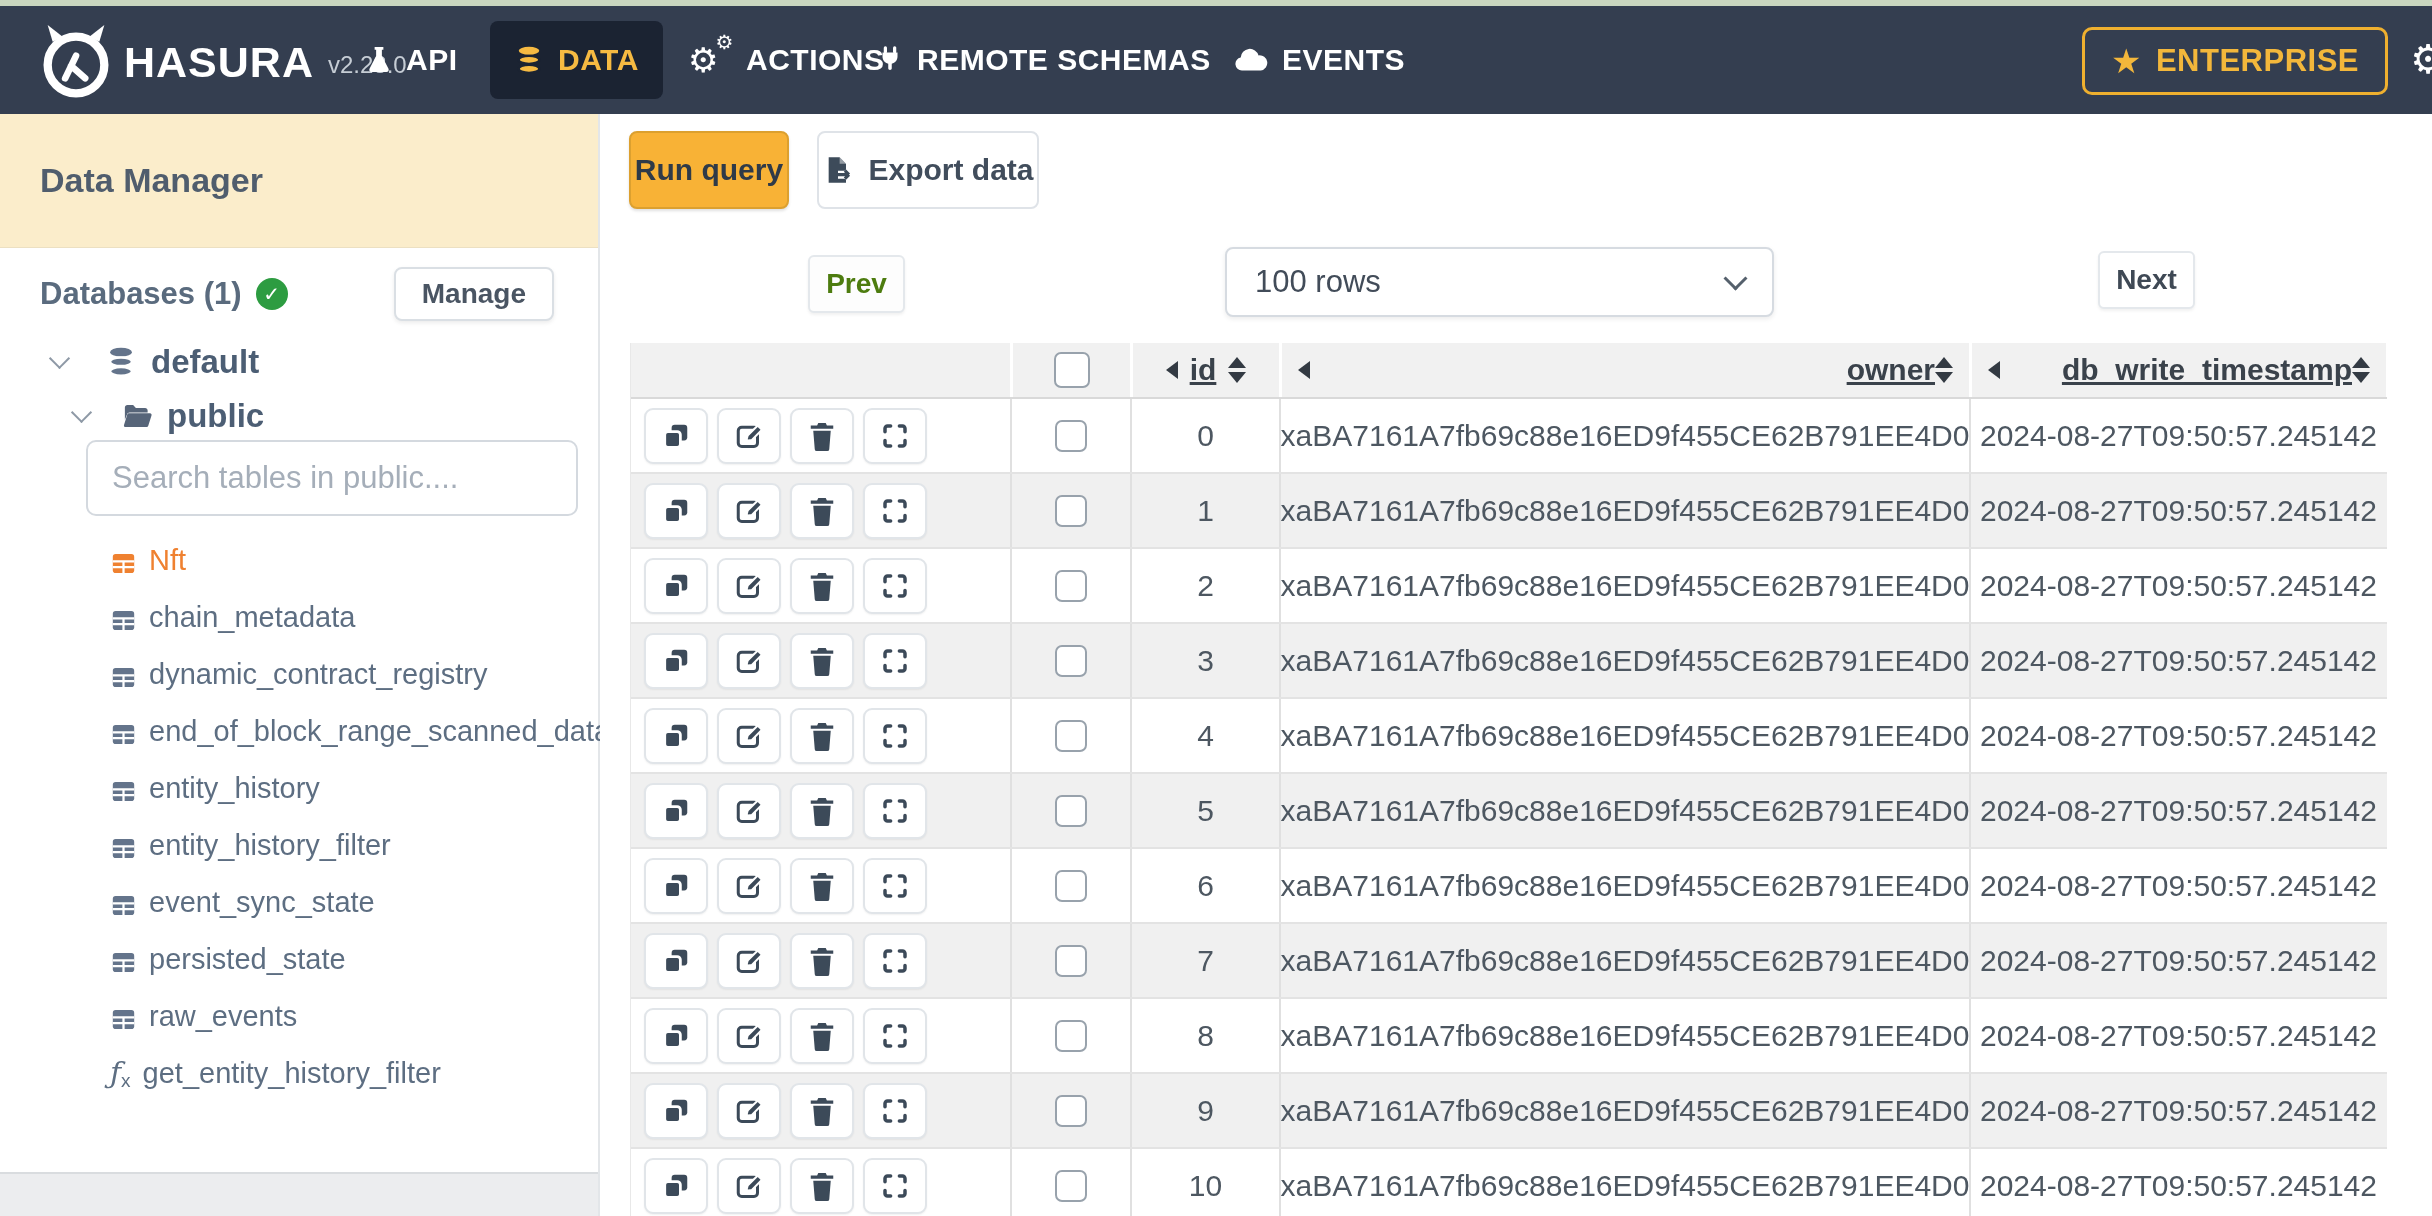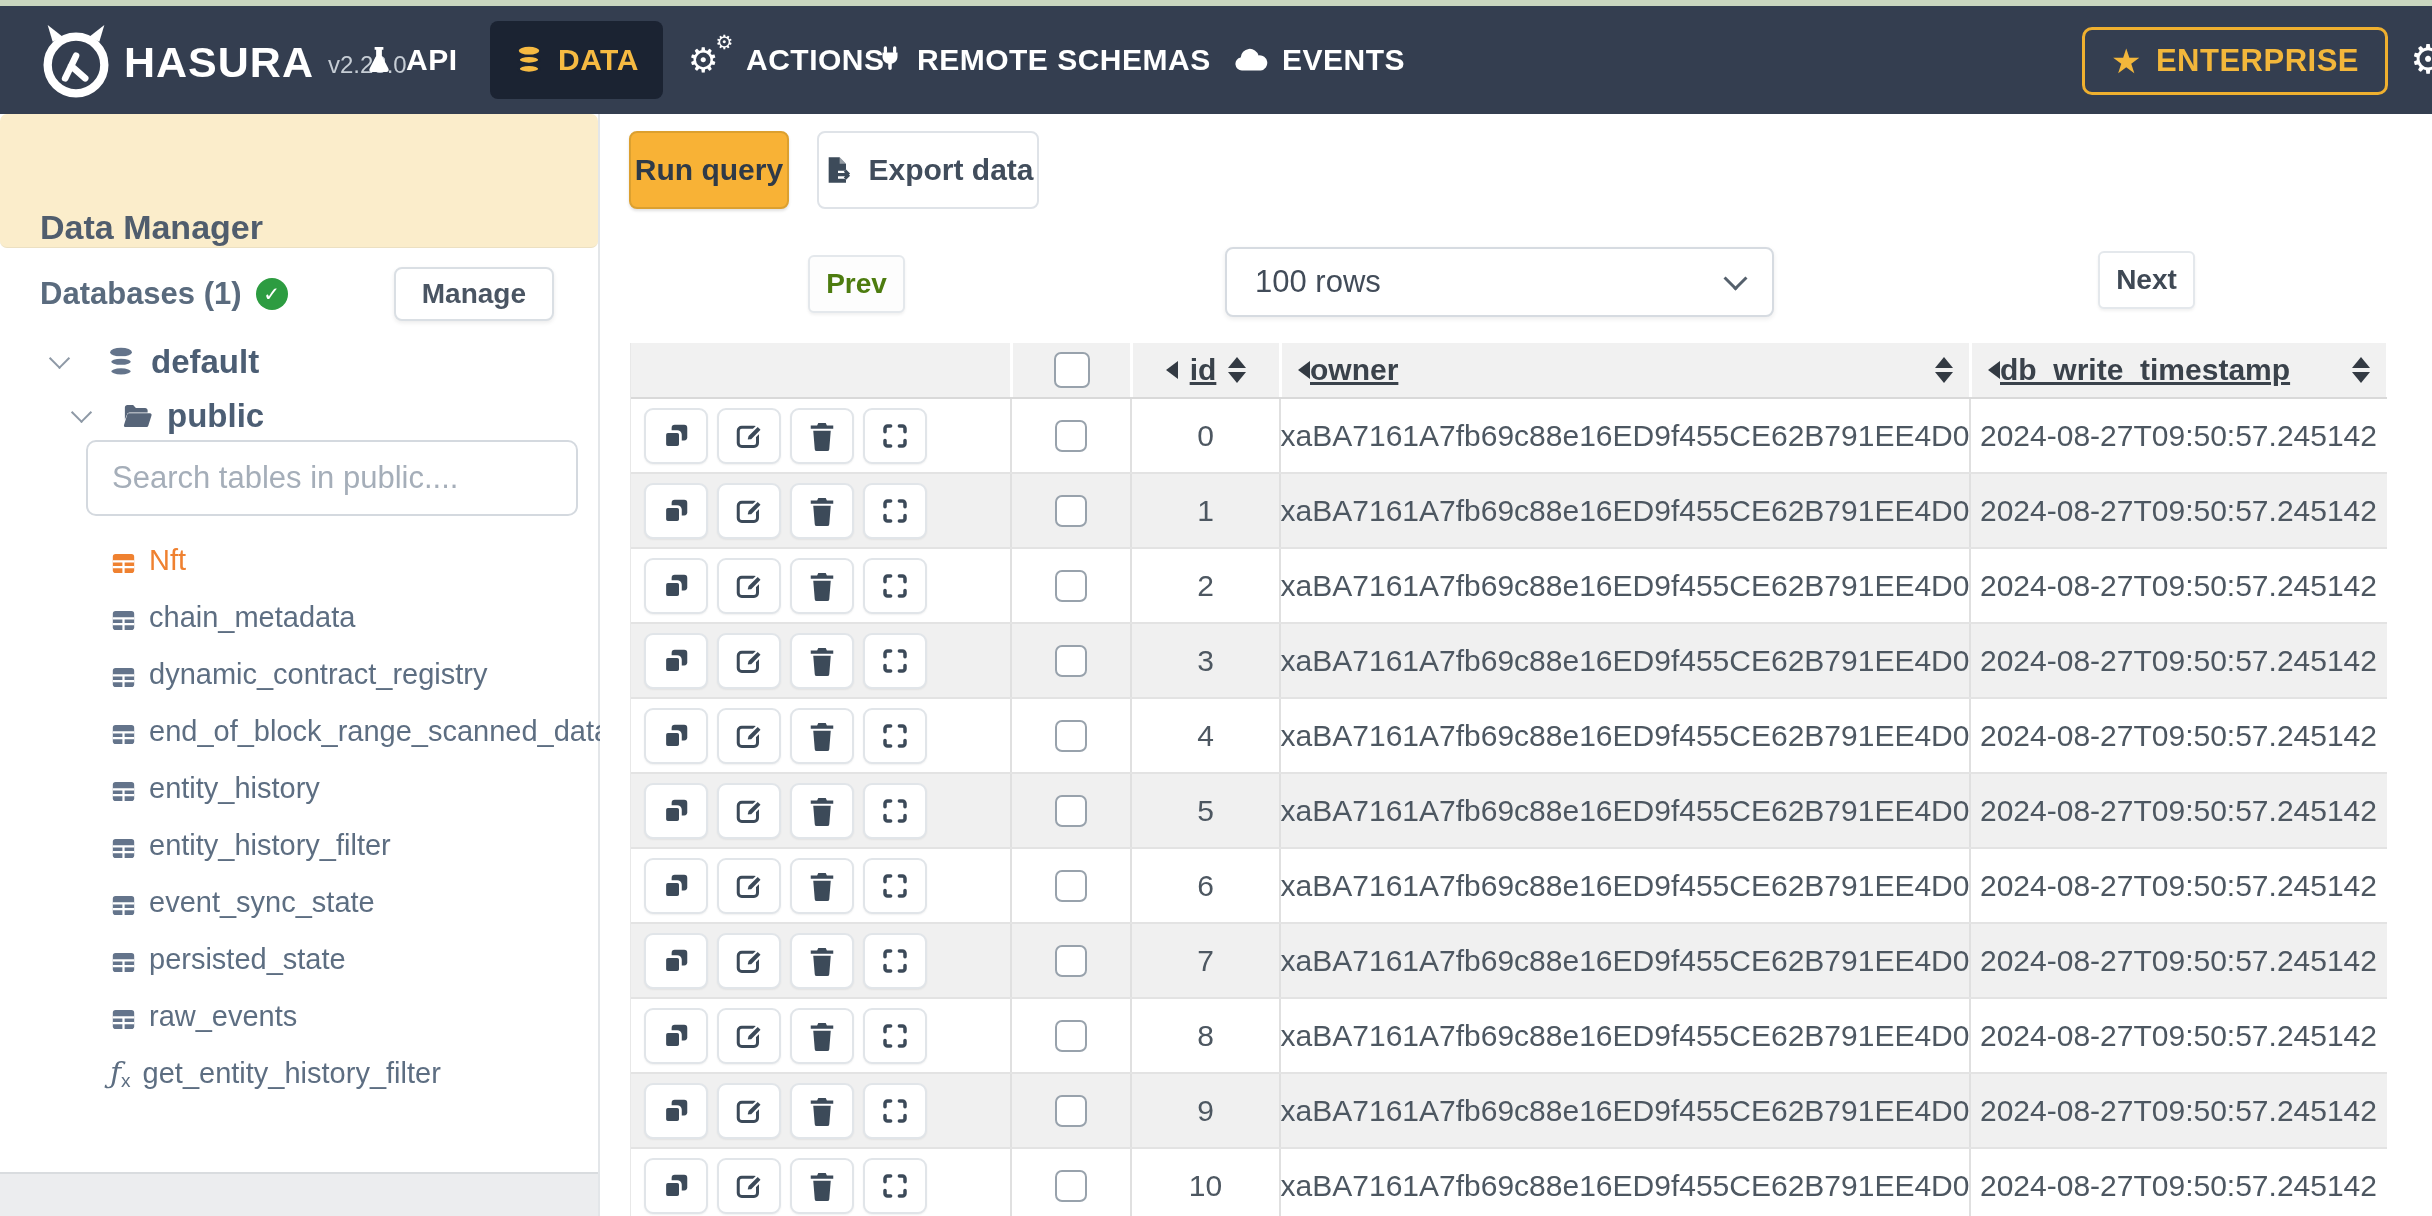--- a/index.html
+++ b/index.html
@@ -31,21 +31,21 @@
   .enterprise-btn { position:absolute; right:44px; top:21px; height:68px; display:flex; align-items:center; gap:14px;
                     border:3px solid #efb02f; border-radius:10px; padding:0 26px; color:#f3b73b;
                     font-weight:bold; font-size:31px; letter-spacing:0.5px; cursor:pointer; background:transparent; }
   .enterprise-btn .star { font-family:"DejaVu Sans", sans-serif; font-size:34px; }
   .nav-settings { position:absolute; right:-14px; top:30px; color:#fff; font-size:40px; cursor:pointer; }
 
   
   .sidebar { position:absolute; left:0; top:114px; width:600px; height:1102px; background:#fff;
              border-right:2px solid #e3e6e9; }
   .dm-header { position:absolute; left:0; top:0; width:100%; height:134px; background:#fbedcb;
-               border-bottom:1px solid #ece0c2; display:flex; align-items:flex-end; padding-left:40px;border-radius:7px; }
+               border-bottom:1px solid #ece0c2; display:flex; align-items:center; padding-left:40px; }
   .dm-title { font-size:34px; font-weight:bold; color:#505d6d; }
   .db-row { position:absolute; left:0; top:148px; width:100%; height:64px; display:flex; align-items:center; padding:0 44px 0 40px; }
   .db-label { font-size:31px; font-weight:bold; color:#5a6b7e; }
   .check-circle { width:32px; height:32px; background:#2d9c41; border-radius:50%; margin-left:14px;
                   display:inline-flex; align-items:center; justify-content:center;
                   color:#fff; font-size:20px; font-weight:bold; }
   .manage-btn { margin-left:auto; height:54px; padding:0 26px; background:#fff; border:2px solid #dadfe4;
                 border-radius:8px; font-size:28px; font-weight:bold; color:#4a5563; cursor:pointer;
                 box-shadow:0 2px 4px rgba(0,0,0,0.08); }
   .tree-row { position:absolute; display:flex; align-items:center; cursor:pointer; }
@@ -96,21 +96,21 @@
                            border-bottom:3px solid #55606c; transform:rotate(45deg); margin-top:-8px; }
 
   
   .dtable { position:absolute; left:30px; top:229px; width:1757px; border-left:1px solid #e8e8e8; }
   .grid { display:grid; grid-template-columns:379px 120px 149px 690px 417px; }
   .thead { height:56px; border-bottom:2px solid #d9d9d9; }
   .thead .hcell { background:#f1f1f1; display:flex; align-items:center; justify-content:center;
                   font-weight:bold; font-size:30px; color:#3a424b; }
   .thead .hcell + .hcell { border-left:3px solid #fff;text-decoration:underline; }
   .hc-spread { justify-content:space-between !important; padding:0 16px; }
-  .hc-spread .hlabel { flex:1; text-align:left; }
+  .hc-spread .hlabel { flex:1; text-align:right; }
   .tri-left { width:0; height:0; border-top:9px solid transparent; border-bottom:9px solid transparent;
               border-right:12px solid #333a43; }
   .sort-stack { display:flex; flex-direction:column; gap:4px; }
   .sort-stack .up { width:0; height:0; border-left:9px solid transparent; border-right:9px solid transparent;
                     border-bottom:11px solid #333a43; }
   .sort-stack .down { width:0; height:0; border-left:9px solid transparent; border-right:9px solid transparent;
                       border-top:11px solid #333a43; }
   .hc-id { gap:12px; }
   .trow { height:75px; border-bottom:2px solid #e3e3e3; background:#fff; }
   .trow:nth-child(even) { background:#f0f0f0; }

